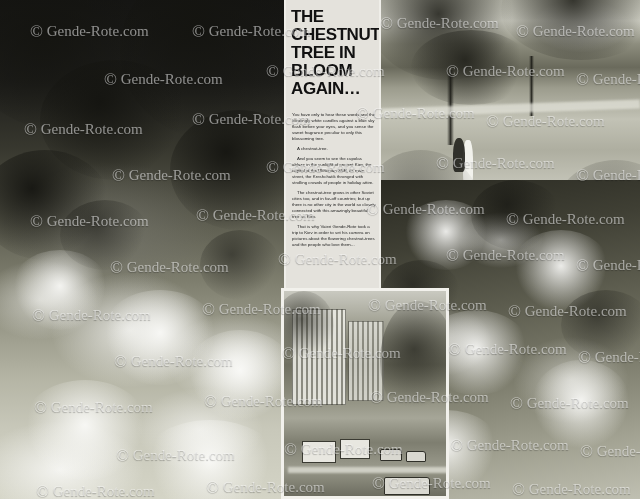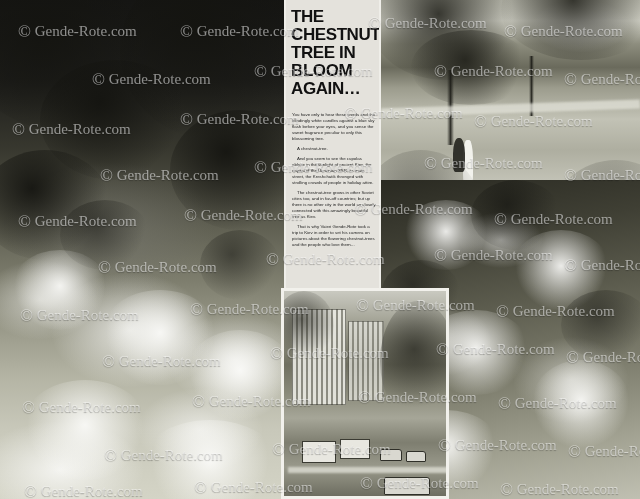--- a/index.html
+++ b/index.html
@@ -166,21 +166,21 @@
   #gutter-right {
     position: absolute;
     left: 379px; top: 0;
     width: 2px; height: 499px;
     background: #efeee9;
   }
 
   
   #watermarks {
     position: absolute;
-    left: 4px; top: 0;
+    left: 16px; top: 0;
     width: 624px; height: 499px;
     pointer-events: none;
   }
   .wm {
     position: absolute;
     white-space: nowrap;
     font-family: "Liberation Serif", serif;
     font-size: 15px;
     color: rgba(255,255,255,0.52);
     text-shadow: 0 1px 1px rgba(0,0,0,0.28);

